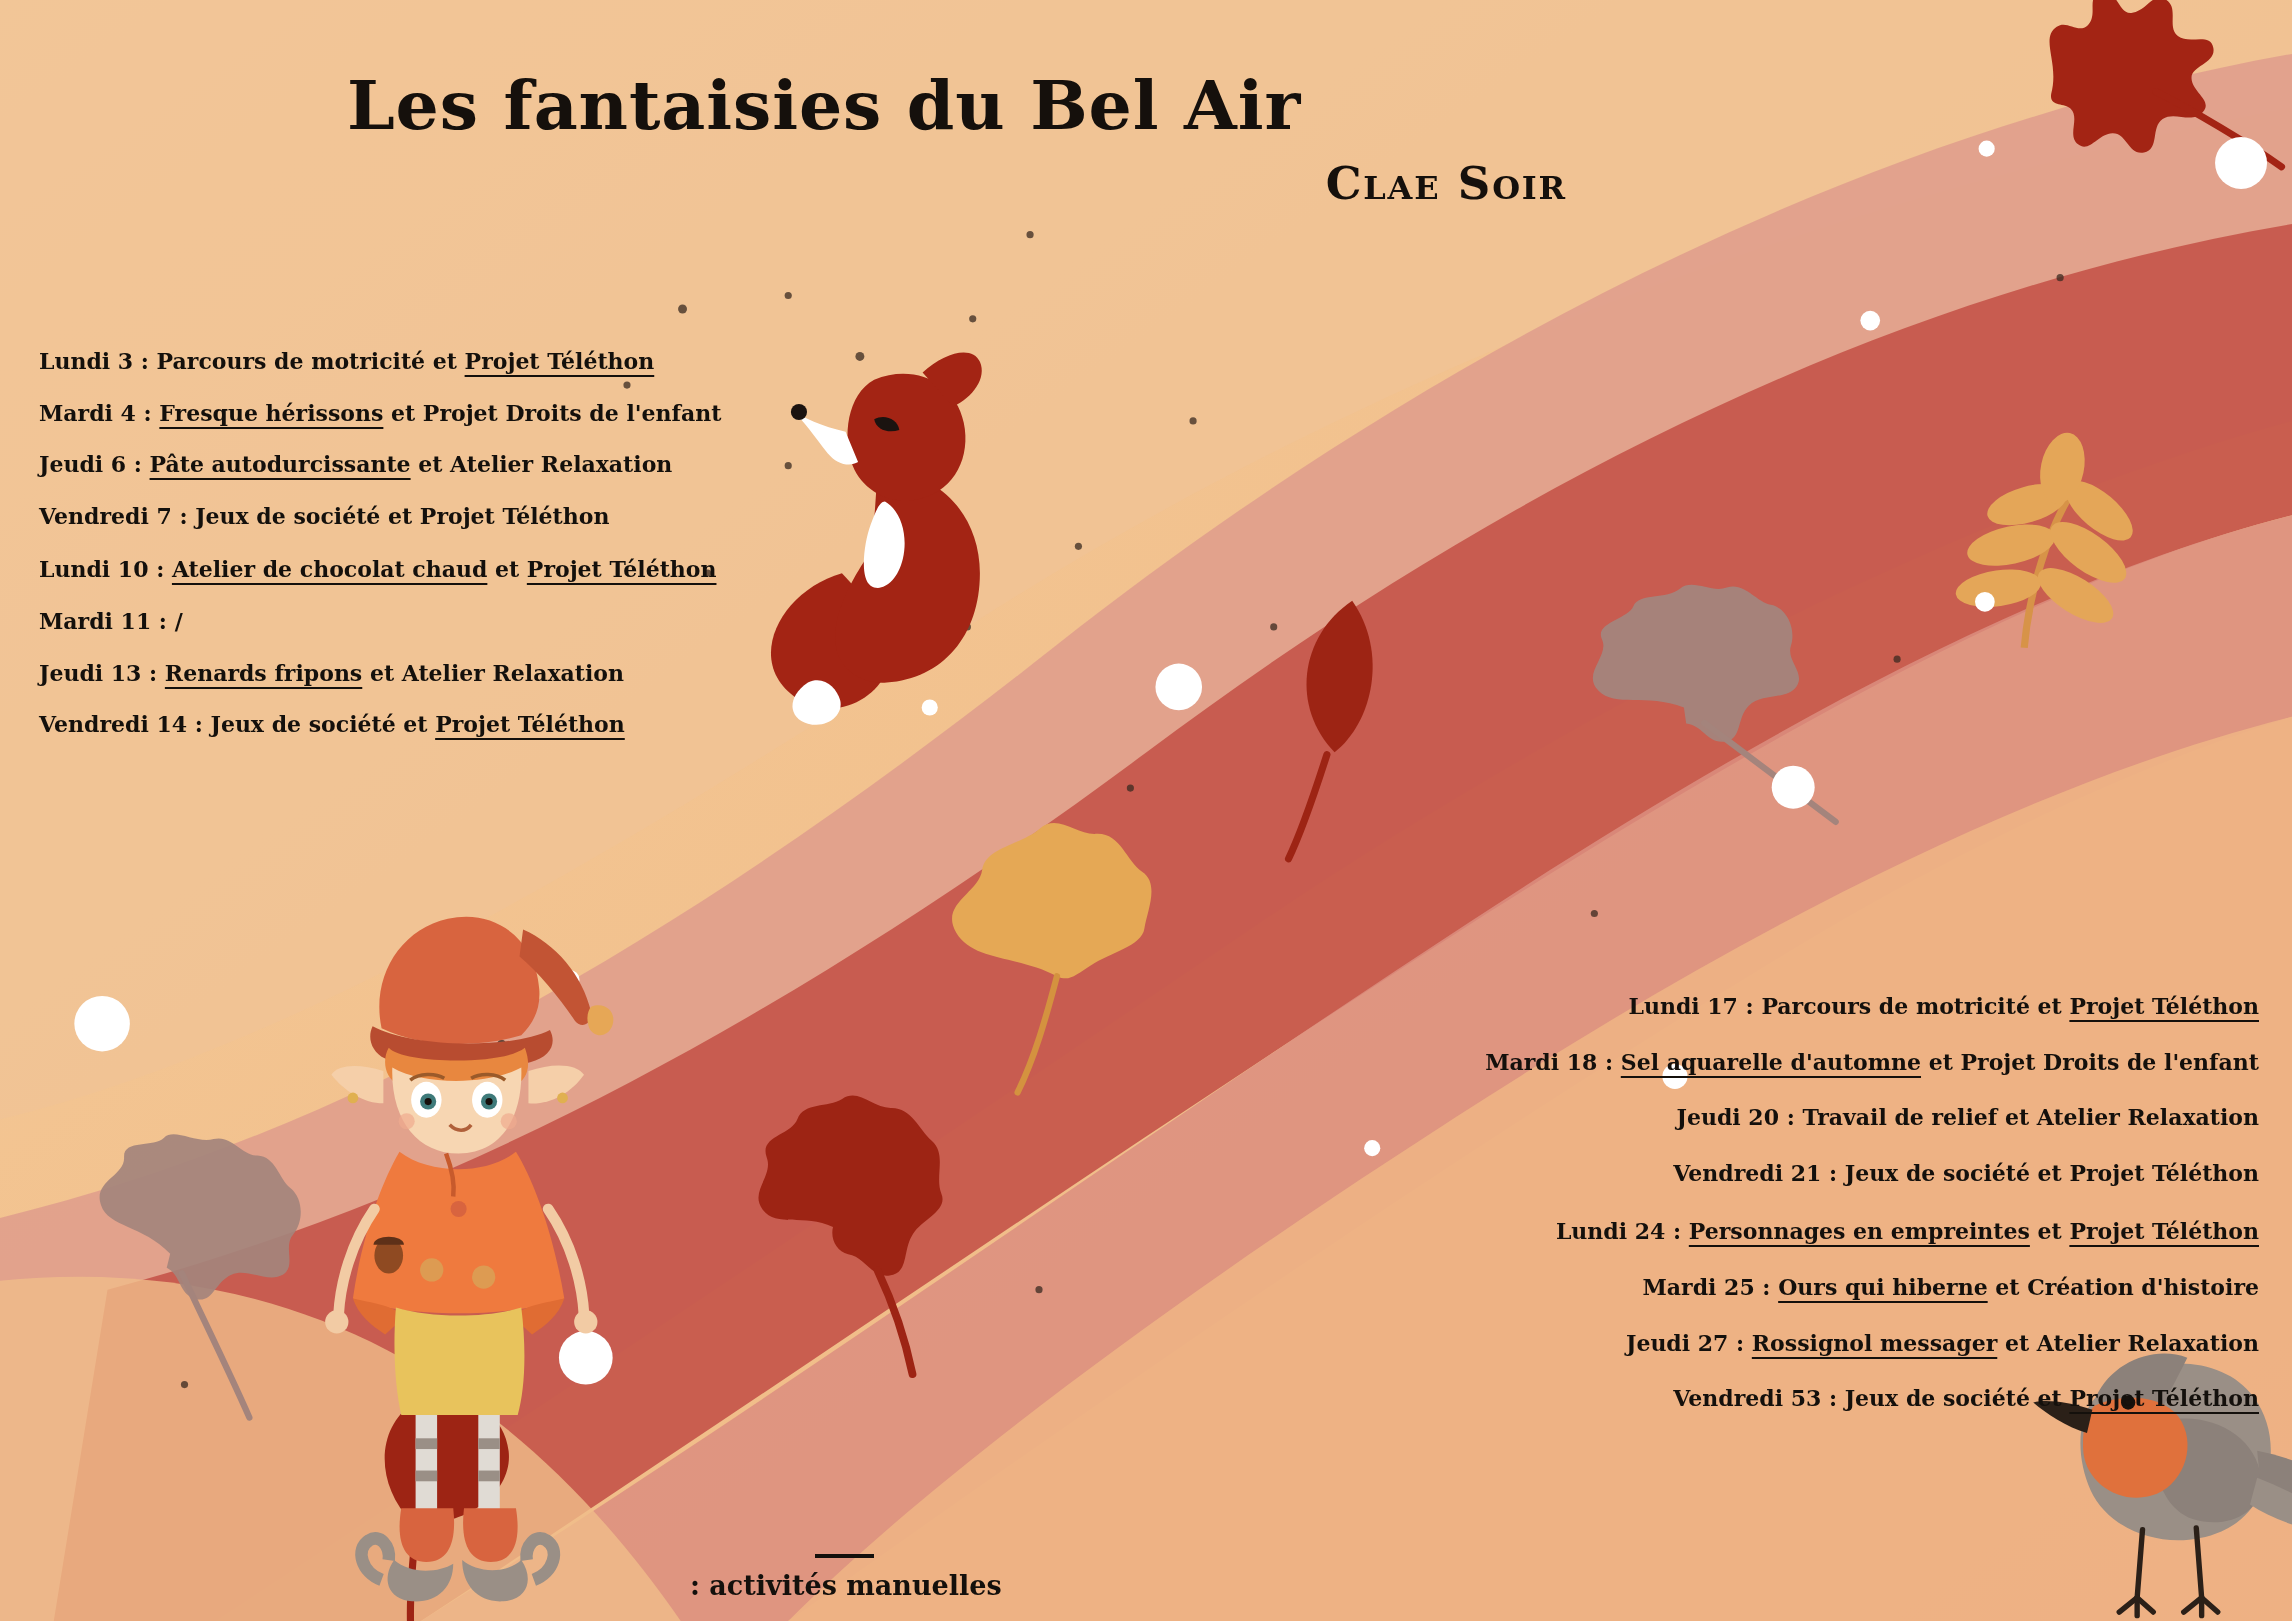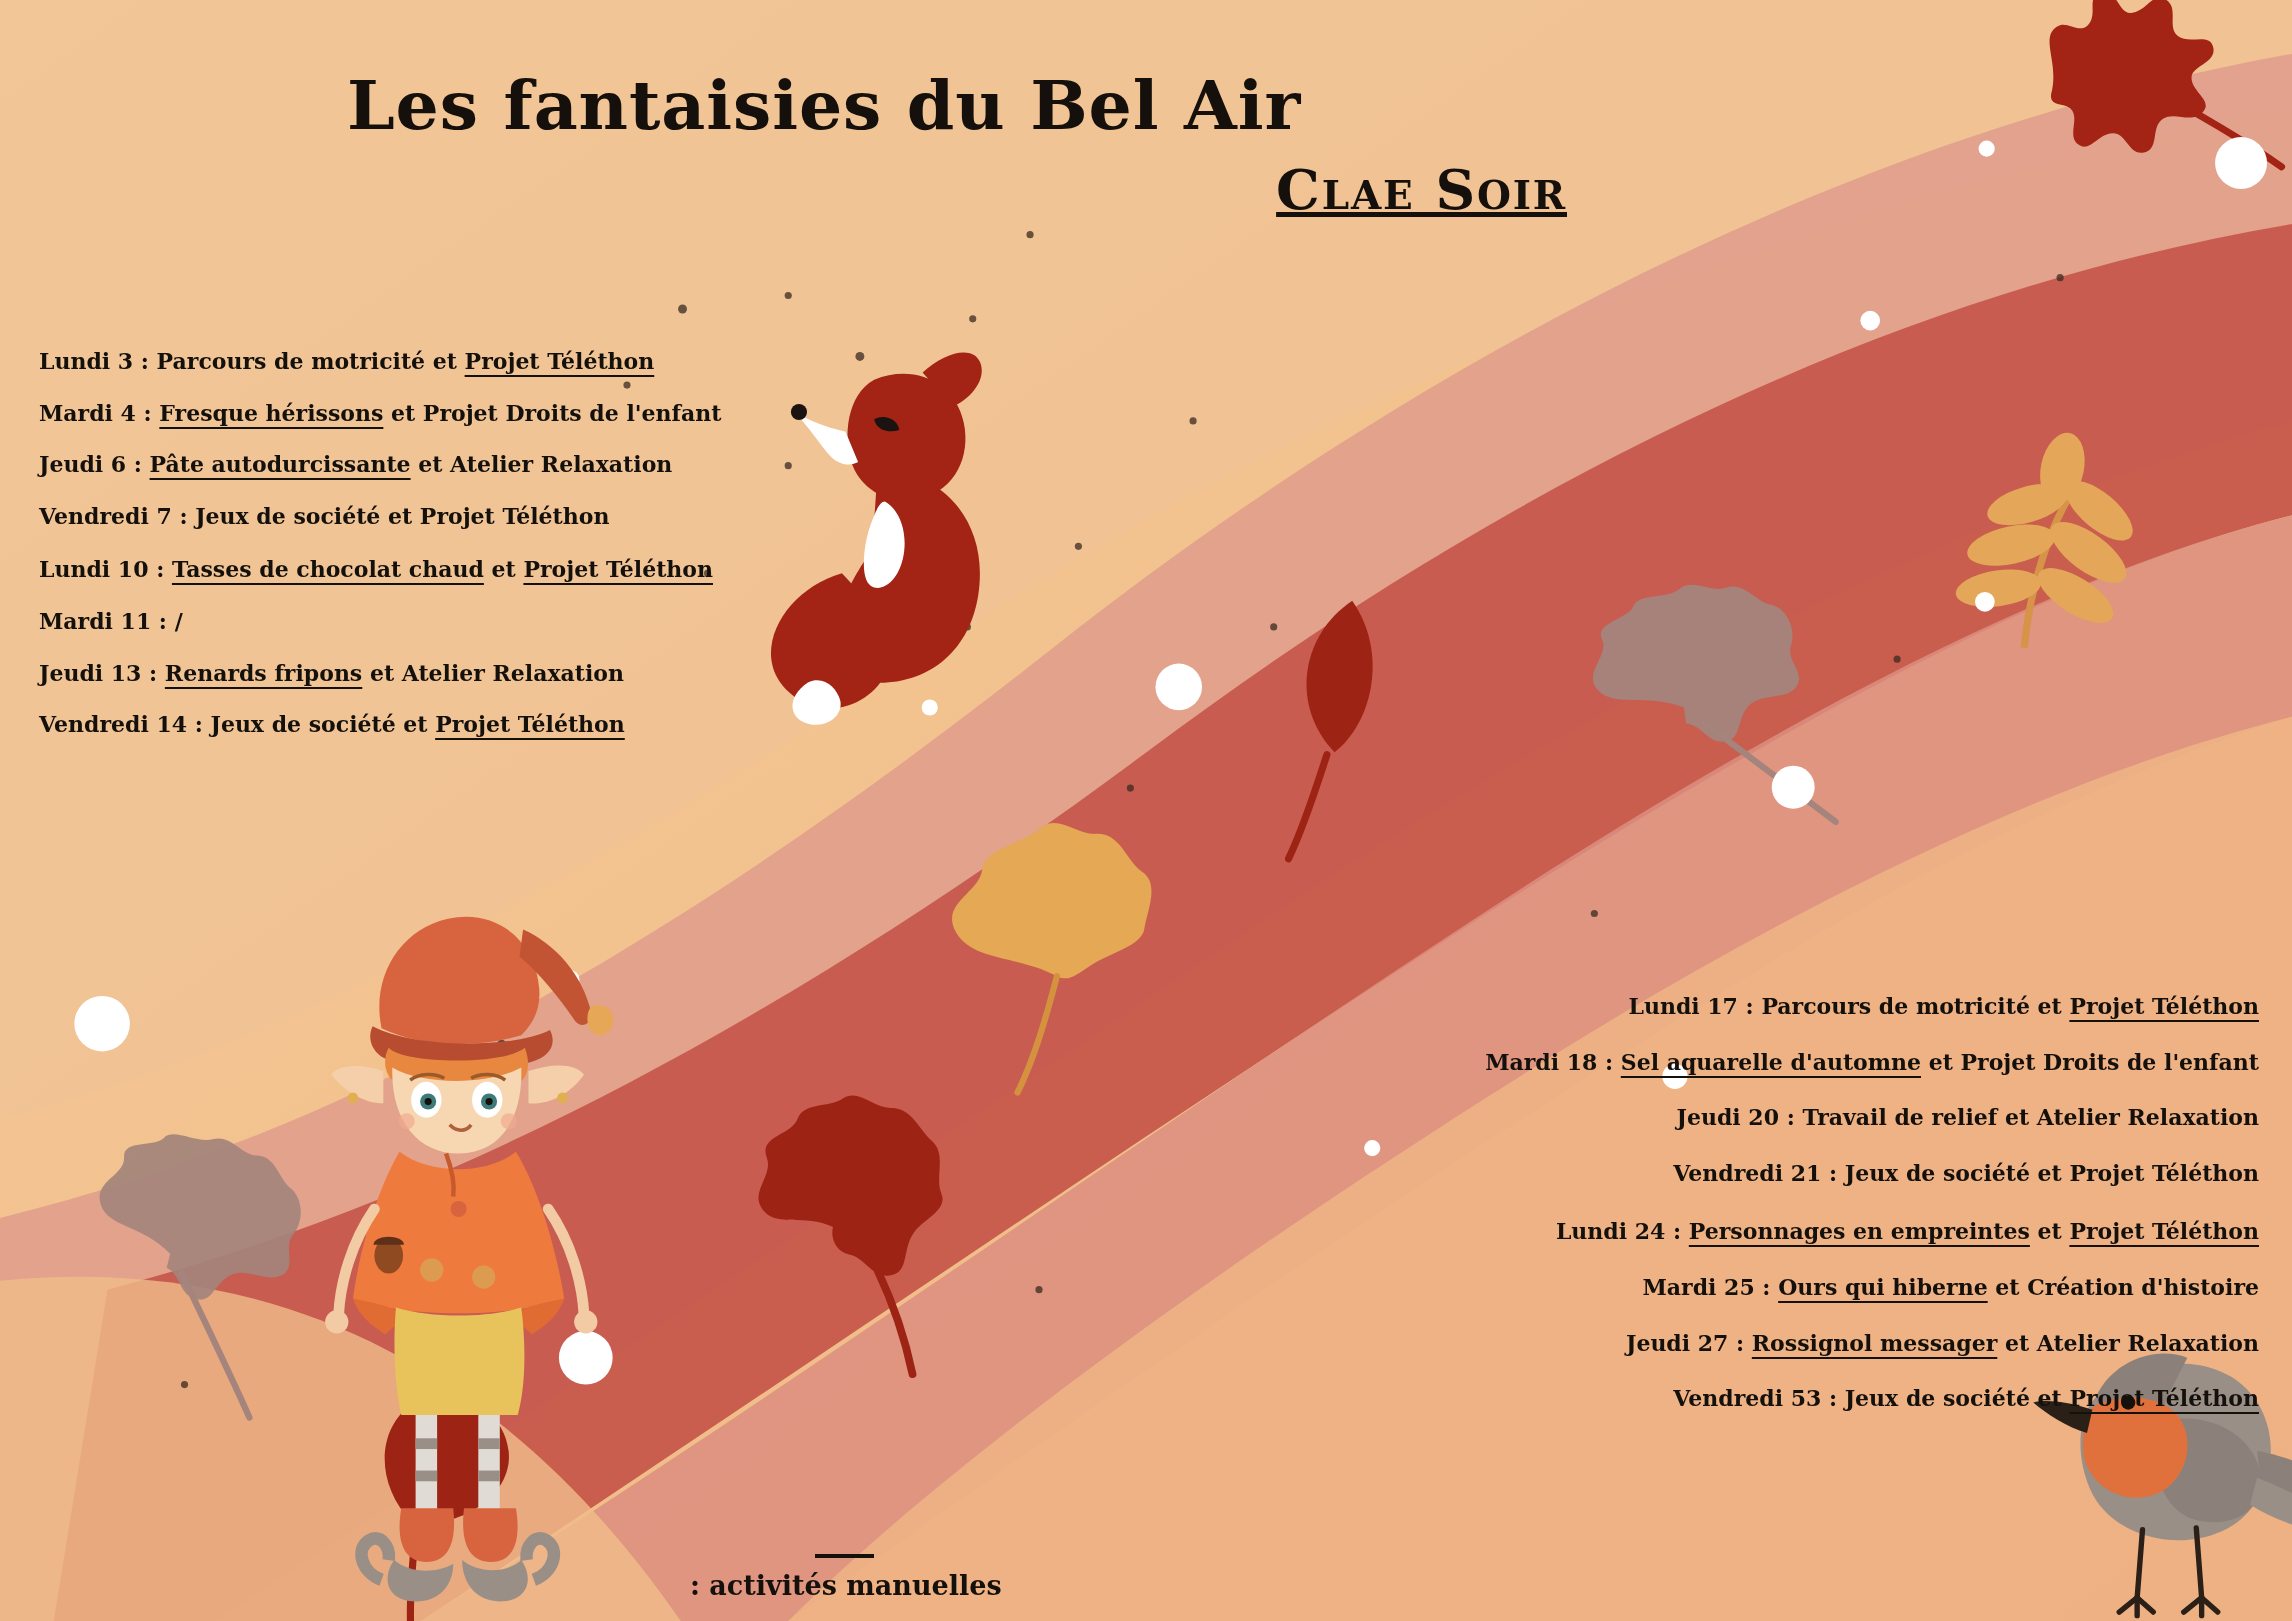--- a/index.html
+++ b/index.html
@@ -39,28 +39,27 @@
     font-weight: bold;
     font-size: 68px;
     letter-spacing: 0.9px;
     color: #15100c;
     margin: 0;
     line-height: 1.05;
   }
   .sub-title {
     font-family: "DejaVu Serif", serif;
     font-weight: bold;
-    font-size: 55px;
+    font-size: 45px;
     color: #15100c;
     margin: 16px 0 0 0;
     padding-right: 81px;
     text-align: right;
     letter-spacing: 1.8px;
     font-variant: small-caps;
-    text-decoration: underline;
   }
 
   
   .entry {
     font-family: "DejaVu Serif", serif;
     font-weight: bold;
     color: #14100c;
     font-size: 22px;
     line-height: 1.30;
     margin: 0 0 23px 0;
@@ -423,21 +422,21 @@
 
       <p class="entry">
         <span>Vendredi 7 : </span><span>Jeux de société et Projet Téléthon</span>
       </p>
 
     </div>
 
     <div class="group">
 
       <p class="entry">
-        <span>Lundi 10 : </span><span class="u">Tasses de chocolat chaud</span><span> et </span><span class="u-tail">Projet Téléthon</span>
+        <span>Lundi 10 : </span><span class="u">Atelier de chocolat chaud</span><span> et </span><span class="u-tail">Projet Téléthon</span>
       </p>
 
       <p class="entry">
         <span>Mardi 11 : /</span>
       </p>
 
       <p class="entry">
         <span>Jeudi 13 : </span><span class="u">Renards fripons</span><span> et Atelier Relaxation</span>
       </p>
 

